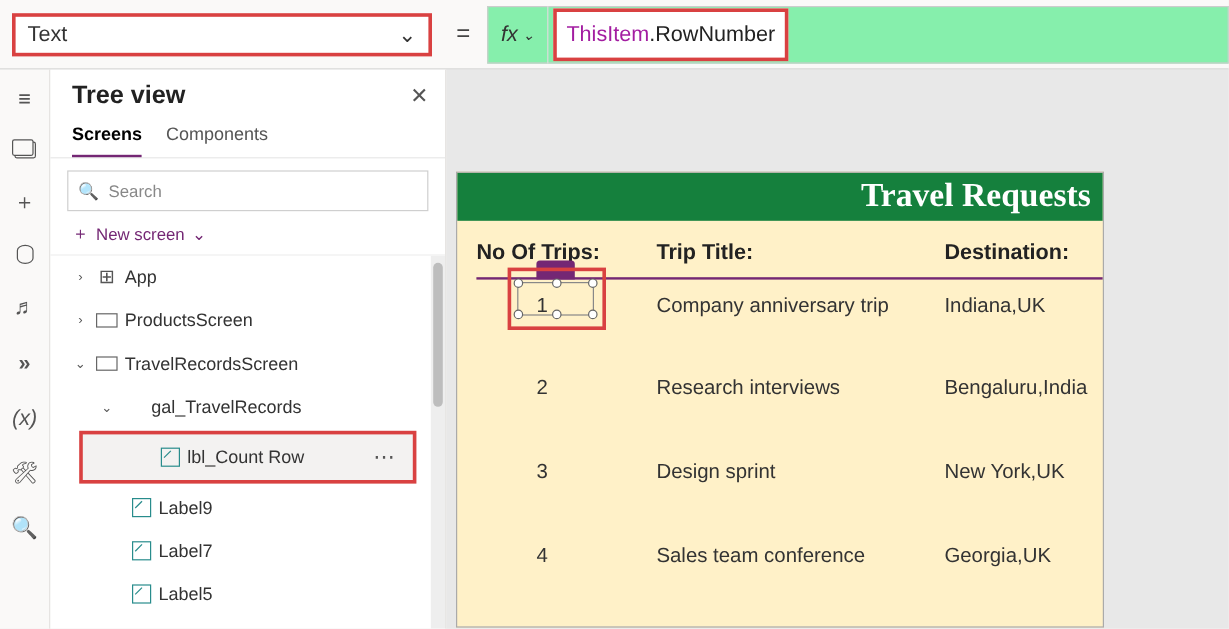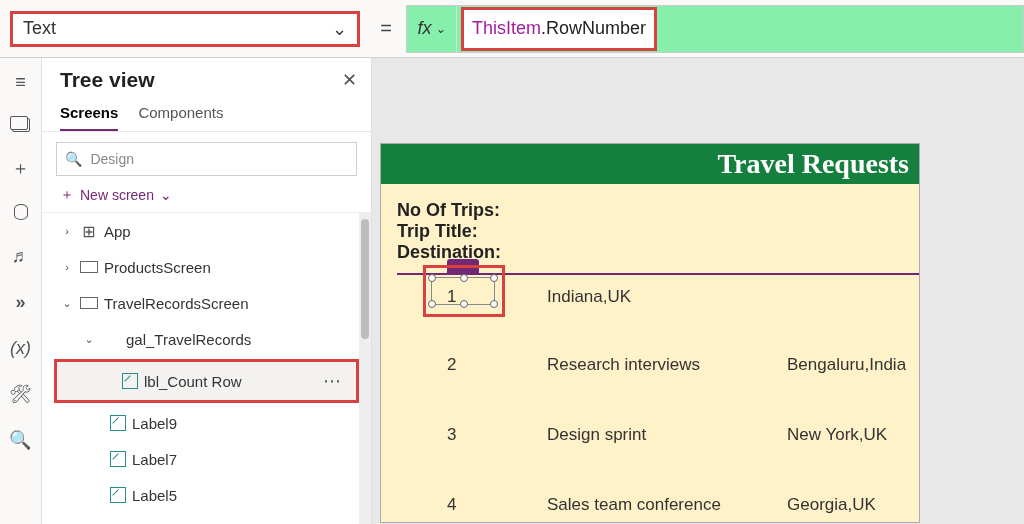--- a/index.html
+++ b/index.html
@@ -41,28 +41,28 @@
   .ticon.app { color:#555; font-size:16px; }
   .ticon.gal { display:grid; grid-template-columns:repeat(2,6px); grid-template-rows:repeat(2,6px); gap:1px;}
   .ticon.gal span{background:#6fb96f;}
   .ticon.gal span:nth-child(1){background:#b33;}
   .ticon.gal span:nth-child(2){background:#e7c63f;}
   .ticon.gal span:nth-child(3){background:#44a;}
   .ticon.gal span:nth-child(4){background:#1a6;}
   .ticon.label { border:1.5px solid #288c8c; color:#288c8c; width:16px; height:16px; font-size:10px; display:flex; align-items:center; justify-content:center; position:relative;}
   .ticon.label::after{content:''; position:absolute; left:3px; top:3px; right:3px; bottom:3px; border-left:1.5px solid #288c8c; transform:rotate(45deg);}
   .pad1{padding-left:18px;} .pad2{padding-left:40px;} .pad3{padding-left:62px;}
-  .selected-row { background:#f3f2f1; outline:3px solid #d94141; outline-offset:-3px; margin:2px 12px; height:44px;}
+  .selected-row { background:#f3f2f1; outline:3px solid #d94141; outline-offset:-3px; margin:2px 24px; height:44px;}
   .more-dots { font-size:18px; color:#555; }
 
   
   .canvas { flex:1; background:#e8e8e8; position:relative; padding-top:85px; padding-left:8px;}
   .app-card { background:#fff1c8; border:1px solid #aaa; width:540px; height:380px; overflow:hidden; }
   .app-title-bar { background:#15803d; height:40px; display:flex; align-items:center; justify-content:flex-end; padding-right:10px; color:#fff; font-family: 'Georgia', serif; font-size:28px; font-weight:bold;}
-  .col-headers{ display:flex; padding:16px 0 10px 16px; font-weight:700; font-size:18px; color:#222;flex-direction:column;}
+  .col-headers{ display:flex; padding:16px 0 10px 16px; font-weight:700; font-size:18px; color:#222;}
   .col1{width:150px;} .col2{width:240px;} .col3{flex:1;}
   .data-rows{padding-left:16px;}
   .data-row{display:flex; height:70px; align-items:flex-start; padding-top:12px; font-size:17px; color:#333;}
   .data-row:first-child{border-top:2px solid #742774;}
   .row1-sel { position:relative; }
   .sel-box { position:absolute; left:26px; top:-10px; width:82px; height:52px; border:3px solid #d94141; }
   .inner-sel { position:absolute; left:34px; top:2px; width:64px; height:28px; border:1px solid #888; }
   .no-cell { padding-left:50px; width:150px;}
   .row1-flag { position:absolute; left:50px; top:-16px; width:32px; height:16px; background:#742774; border-radius:3px 3px 0 0;}
 </style>
@@ -107,21 +107,21 @@
     <div class="panel-header">
       <div class="panel-title">Tree view</div>
       <div class="panel-close">✕</div>
     </div>
     <div class="tabs">
       <div class="tab active">Screens</div>
       <div class="tab">Components</div>
     </div>
     <div class="search-box">
       <span>🔍</span>
-      <span style="color:#888;">Design</span>
+      <span style="color:#888;">Search</span>
     </div>
     <div class="new-screen">
       <span>＋</span>
       <span>New screen</span>
       <span>⌄</span>
     </div>
 
     <div class="tree">
       <div class="tree-scrollbar"></div>
 
@@ -186,20 +186,21 @@
           <div class="sel-box"></div>
           <div class="inner-sel">
             <div style="position:absolute;width:8px;height:8px;border:1px solid #666;border-radius:50%;background:#fff;left:-4px;top:-4px;"></div>
             <div style="position:absolute;width:8px;height:8px;border:1px solid #666;border-radius:50%;background:#fff;right:-4px;top:-4px;"></div>
             <div style="position:absolute;width:8px;height:8px;border:1px solid #666;border-radius:50%;background:#fff;left:-4px;bottom:-4px;"></div>
             <div style="position:absolute;width:8px;height:8px;border:1px solid #666;border-radius:50%;background:#fff;right:-4px;bottom:-4px;"></div>
             <div style="position:absolute;width:8px;height:8px;border:1px solid #666;border-radius:50%;background:#fff;left:28px;top:-4px;"></div>
             <div style="position:absolute;width:8px;height:8px;border:1px solid #666;border-radius:50%;background:#fff;left:28px;bottom:-4px;"></div>
           </div>
           <div class="no-cell">1</div>
+          <div class="col2">Company anniversary trip</div>
           <div class="col3">Indiana,UK</div>
         </div>
         <div class="data-row">
           <div class="no-cell">2</div>
           <div class="col2">Research interviews</div>
           <div class="col3">Bengaluru,India</div>
         </div>
         <div class="data-row">
           <div class="no-cell">3</div>
           <div class="col2">Design sprint</div>

